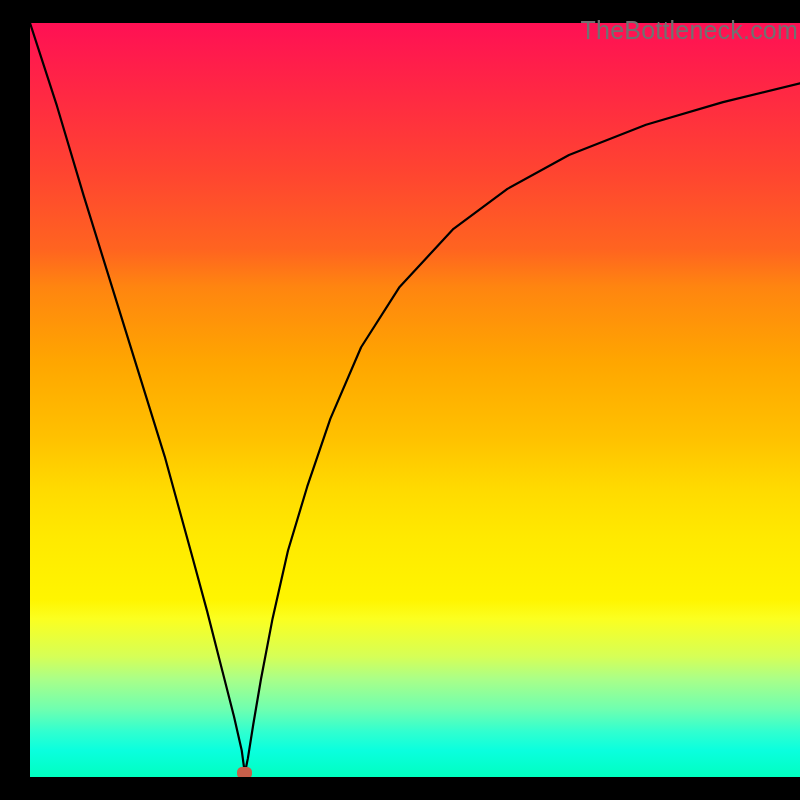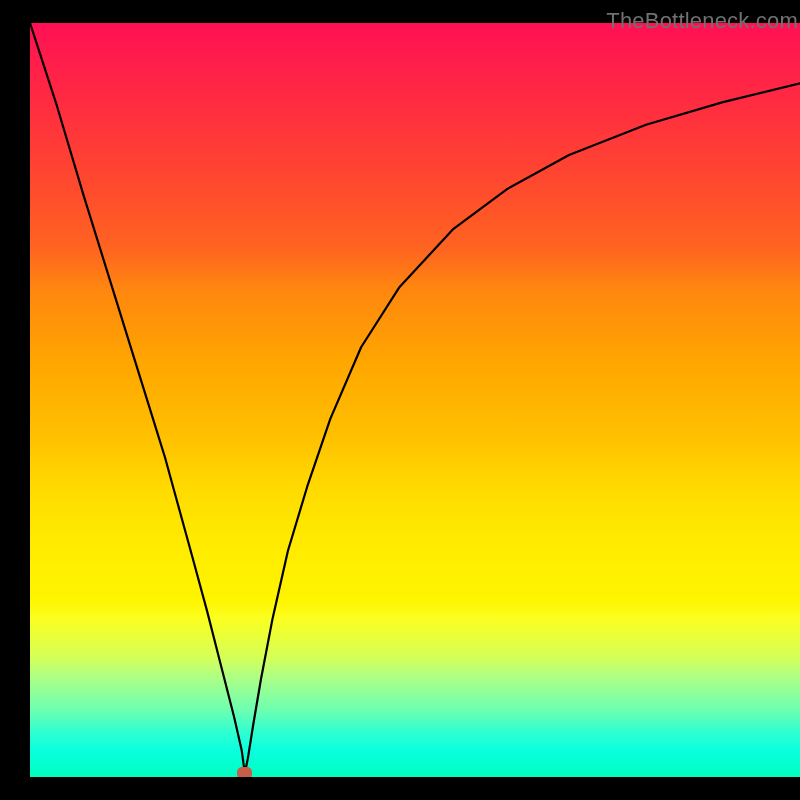--- a/index.html
+++ b/index.html
@@ -45,23 +45,23 @@
   }
   .marker {
     position: absolute;
     width: 15px; height: 12px;
     border-radius: 5px;
     background: #c65f4a;
   }
   .watermark {
     position: absolute;
     right: 2px;
-    top: 8px;
+    top: 16px;
     font-family: Arial, Helvetica, sans-serif;
-    font-size: 22px;
+    font-size: 25px;
     color: #717171;
     letter-spacing: 0.2px;
   }
 </style>
 </head>
 <body>
 
 <div class="frame">
 
   <div class="plot-area">

